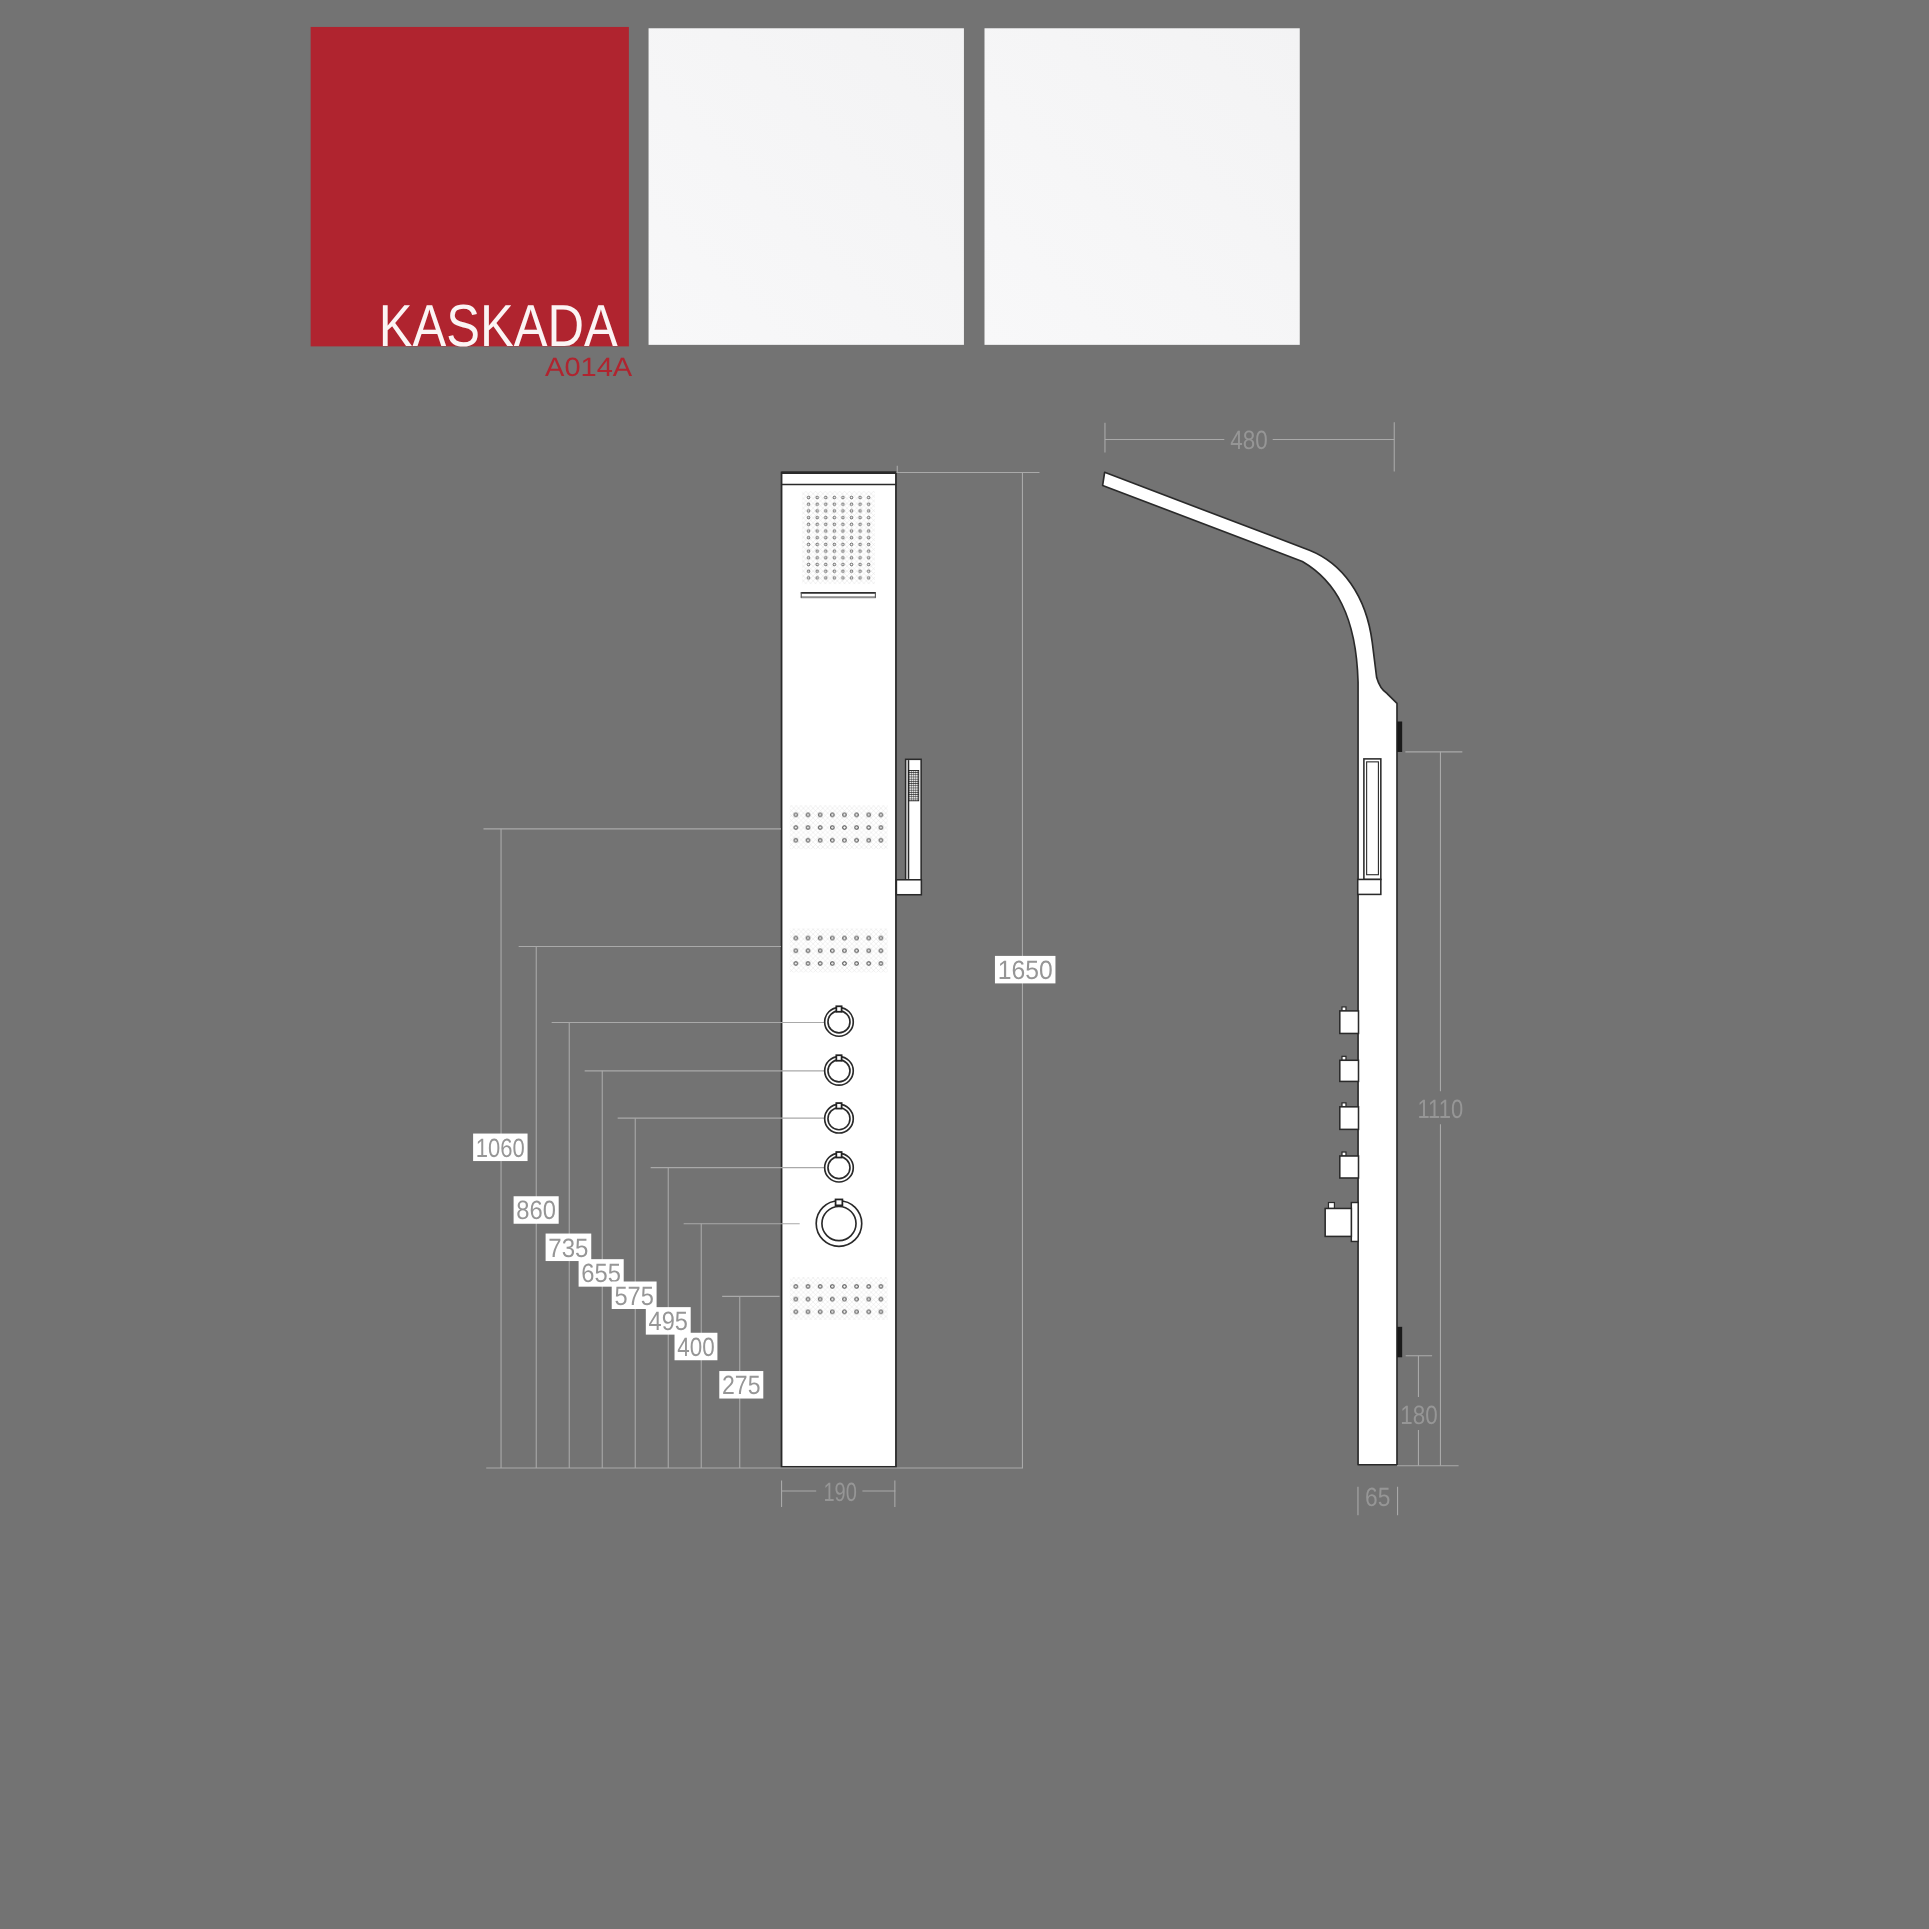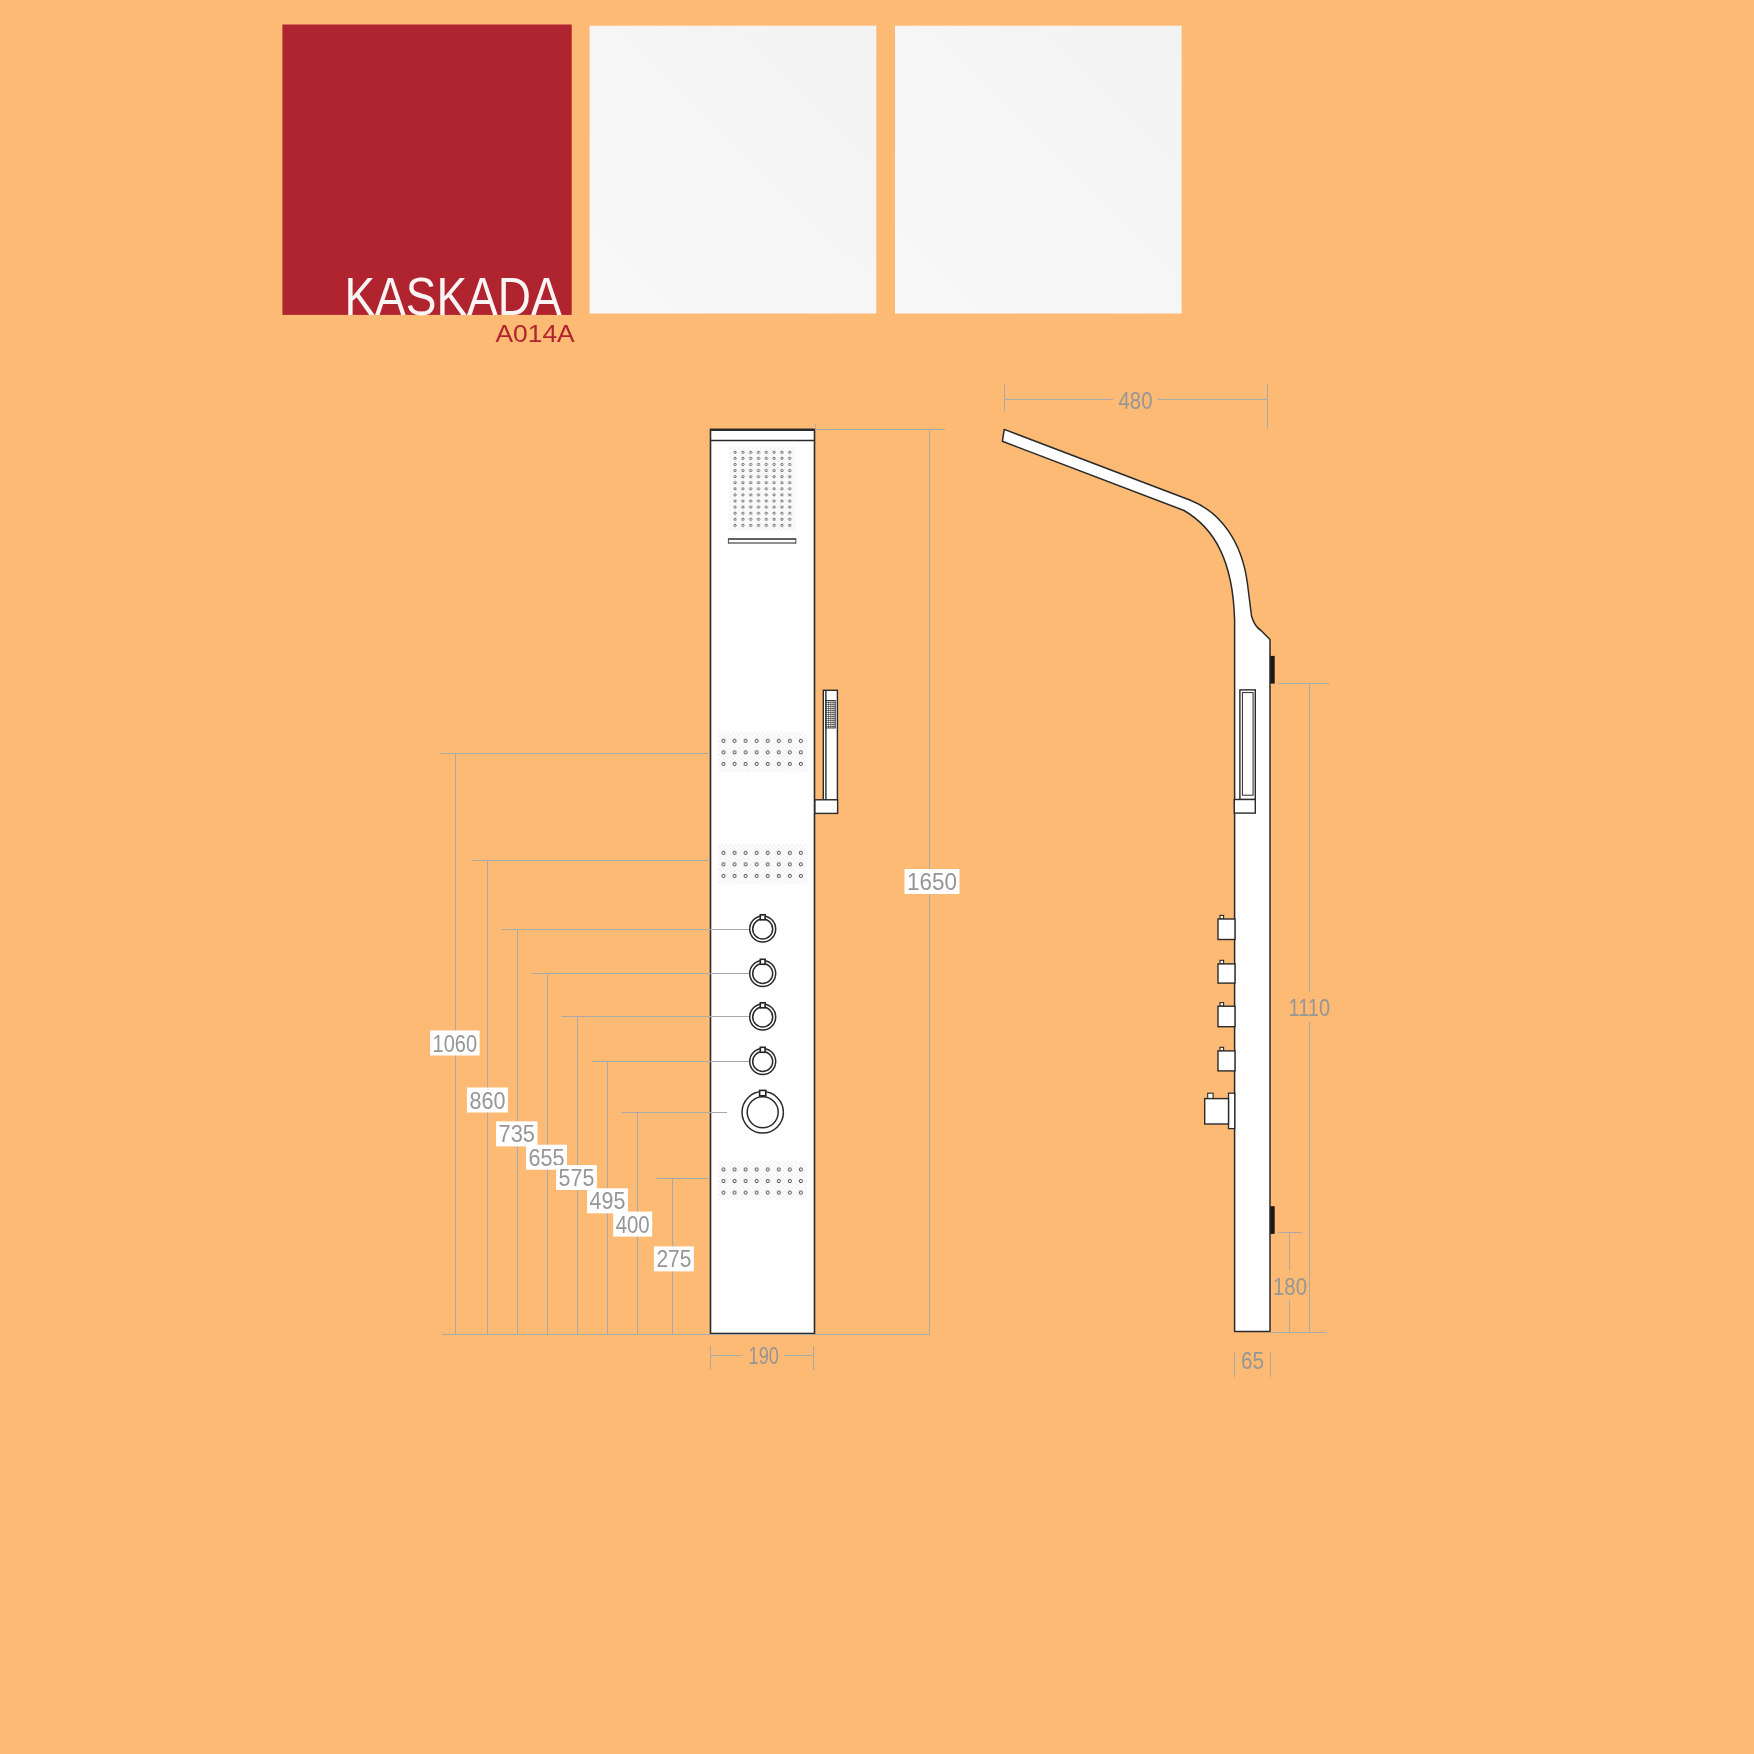--- a/index.html
+++ b/index.html
@@ -1,17 +1,17 @@
 <!DOCTYPE html>
 <html><head>
 <meta charset="utf-8">
 <title>KASKADA A014A</title>
 <style>
   html,body { margin:0; padding:0; background:#ffffff; }
-  .page { -webkit-font-smoothing:antialiased; position:relative; width:1754px; height:1754px; background:#fdba74;
+  .page { -webkit-font-smoothing:antialiased; position:relative; width:1754px; height:1754px; background:#737373;
            font-family:"Liberation Sans", sans-serif; overflow:hidden; }
 </style>
 </head>
 <body>
 <div class="page">
 <svg width="1754" height="1754" viewBox="0 0 1754 1754">
 <defs>
   <pattern id="hatch" width="4.4" height="4.4" patternUnits="userSpaceOnUse">
     <path d="M0,4.4 L4.4,0 M0,0 L4.4,4.4" stroke="#e2e2e2" stroke-width="0.45" fill="none"></path>
   </pattern>

